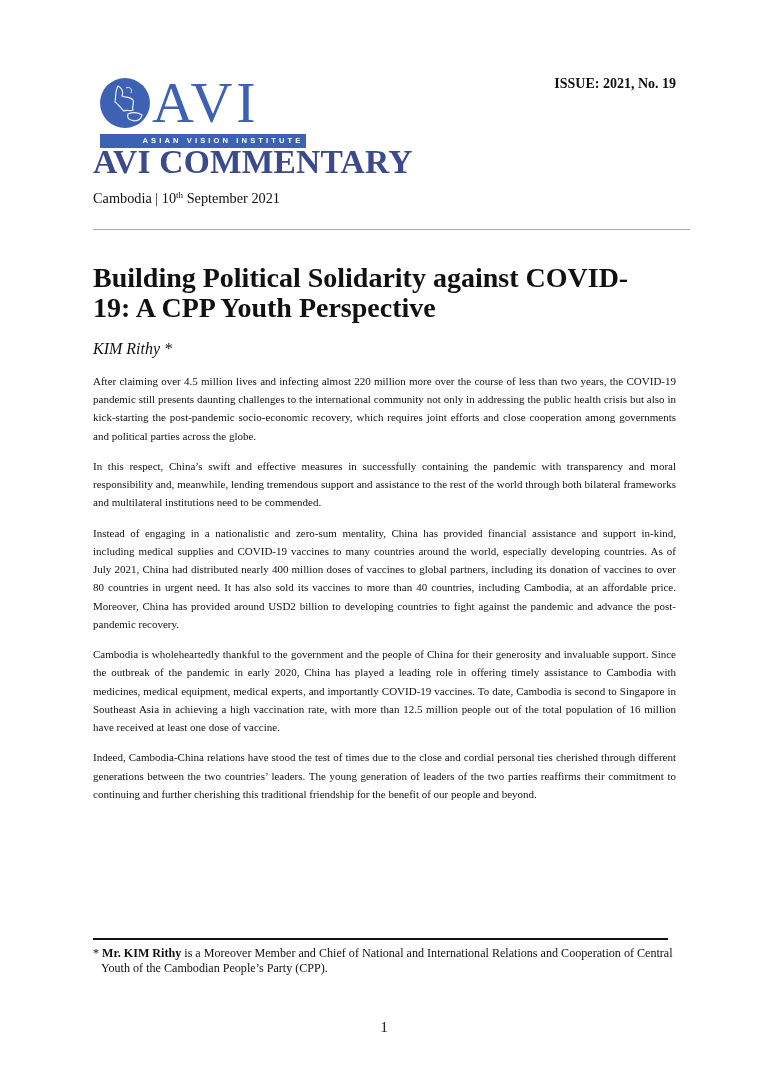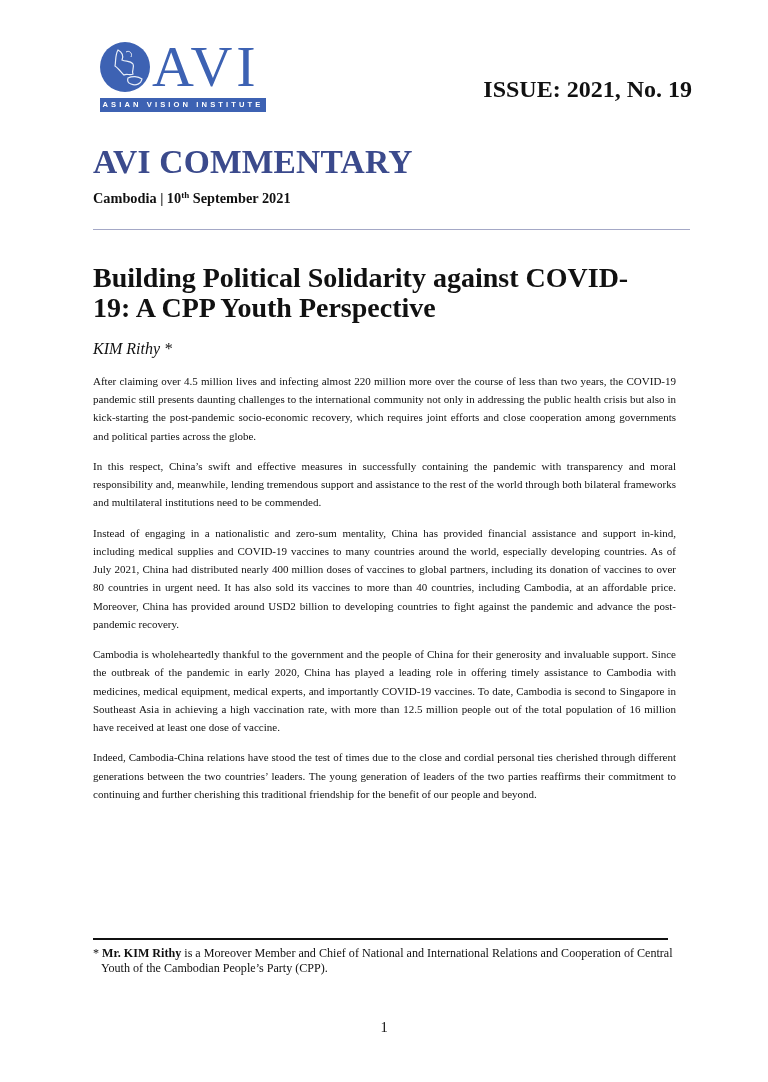--- a/index.html
+++ b/index.html
@@ -3,44 +3,44 @@
   <meta charset="utf-8">
   <style>
     html, body { margin: 0; padding: 0; background: #ffffff; }
     body {
       width: 768px; height: 1082px; position: relative; overflow: hidden;
       font-family: "Liberation Serif", "DejaVu Serif", serif; color: #111;
     }
     .logo {
       position: absolute; left: 100px; top: 38px; width: 166px; height: 80px;
     }
-    .logo-top { display: flex; align-items: center; height: 58px; }
+    .logo-top { display: flex; align-items: center; height: 58px; margin-top: 36px; }
     .globe {
       width: 50px; height: 50px; border-radius: 50%; background: #3d62b3;
       position: relative; overflow: hidden; flex: none;
     }
     .globe svg { position: absolute; left: 0; top: 0; }
     .logo-letters {
       font-family: "Liberation Serif", serif; font-size: 58px; color: #3d62b3;
       letter-spacing: 4px; margin-left: 2px; line-height: 58px;
     }
     .logo-band {
       margin-top: 2px; background: #3d62b3; color: #fff; height: 14px;
       font-family: "Liberation Sans", sans-serif; font-size: 7.6px; font-weight: bold;
-      letter-spacing: 3.1px; text-align: center; line-height: 14px; width: 166px;
+      letter-spacing: 3.1px; text-align: center; line-height: 14px; width: 166px; padding-left: 40px;
     }
     .issue {
-      position: absolute; right: 76px; top: 76px; font-size: 24px; font-weight: bold;
+      position: absolute; right: 92px; top: 76px; font-size: 14px; font-weight: bold;
     }
     .commentary {
       position: absolute; left: 93px; top: 143px; font-size: 33.5px; font-weight: bold;
       color: #3b4a8c; letter-spacing: 0.2px;
     }
     .dateline {
-      position: absolute; left: 93px; top: 190px; font-size: 14.3px; font-weight: bold;
+      position: absolute; left: 93px; top: 190px; font-size: 14.3px; font-weight: normal;
     }
     .dateline sup { font-size: 9px; vertical-align: 5px; line-height: 0; }
     .sep {
       position: absolute; left: 93px; top: 229px; width: 597px; height: 1px; background: #a4a8c6;
     }
     .title {
       position: absolute; left: 93px; top: 263px; width: 560px; font-size: 28px;
       font-weight: bold; line-height: 30px;
     }
     .author {

